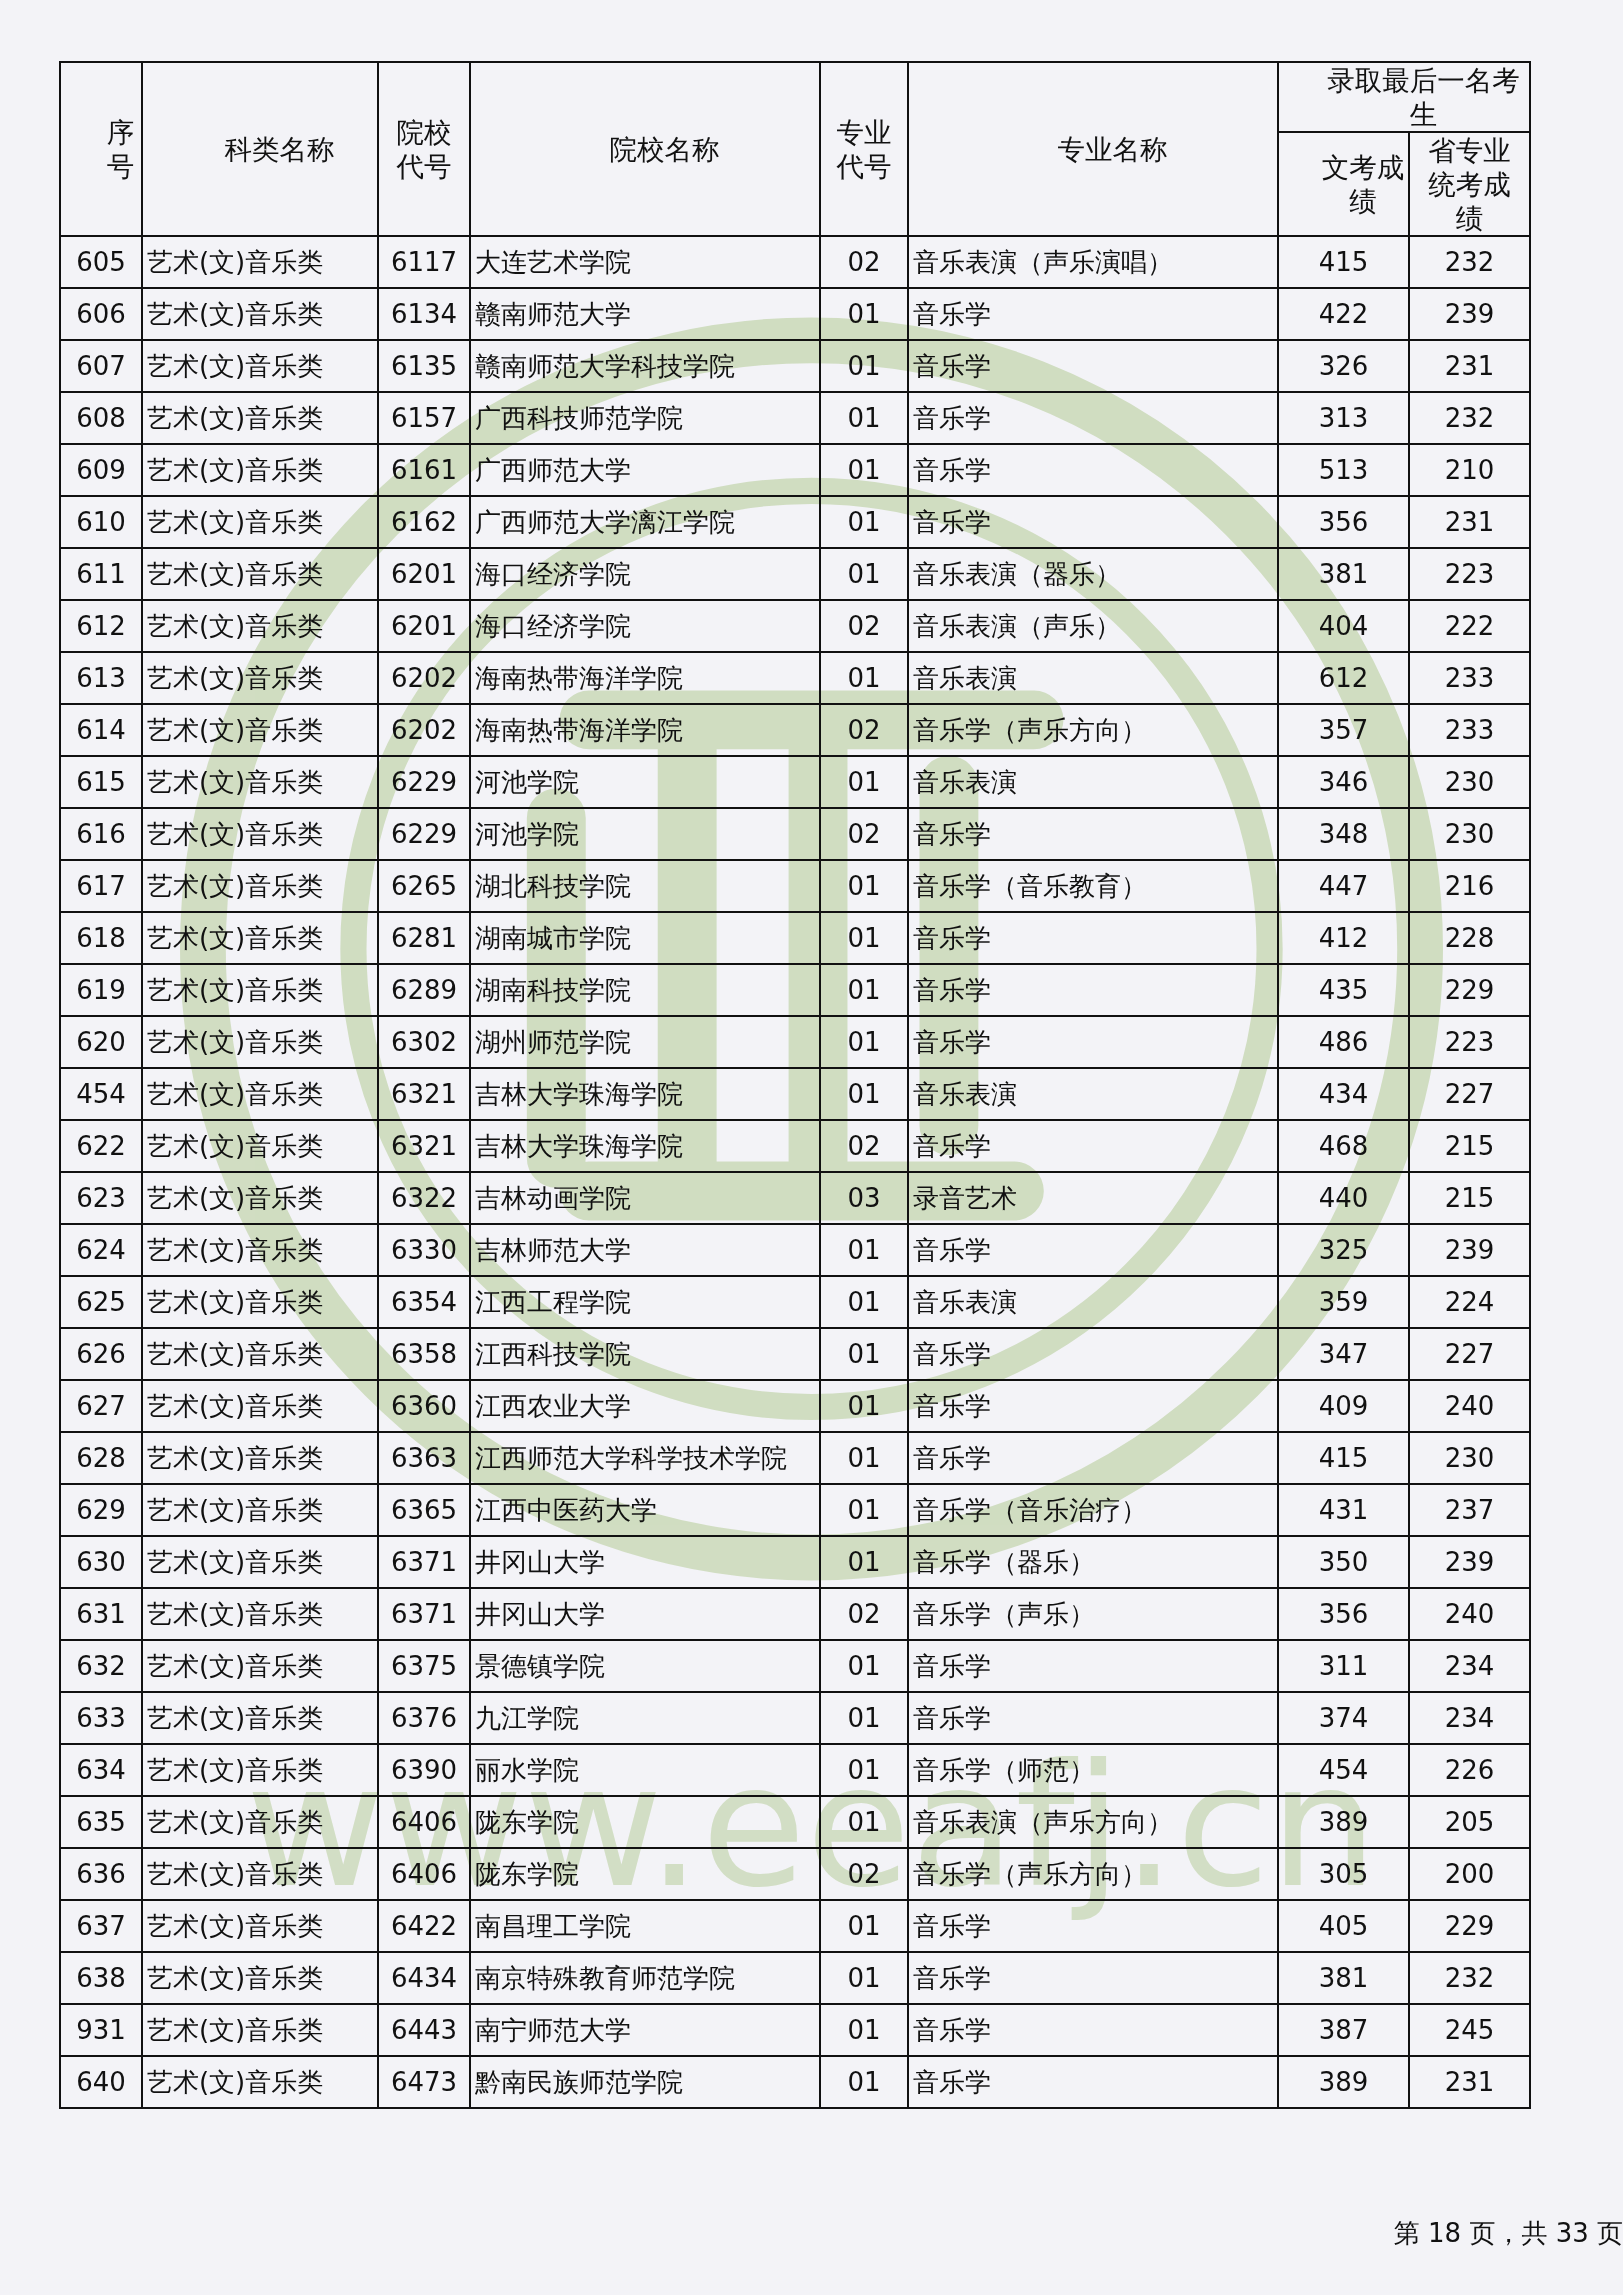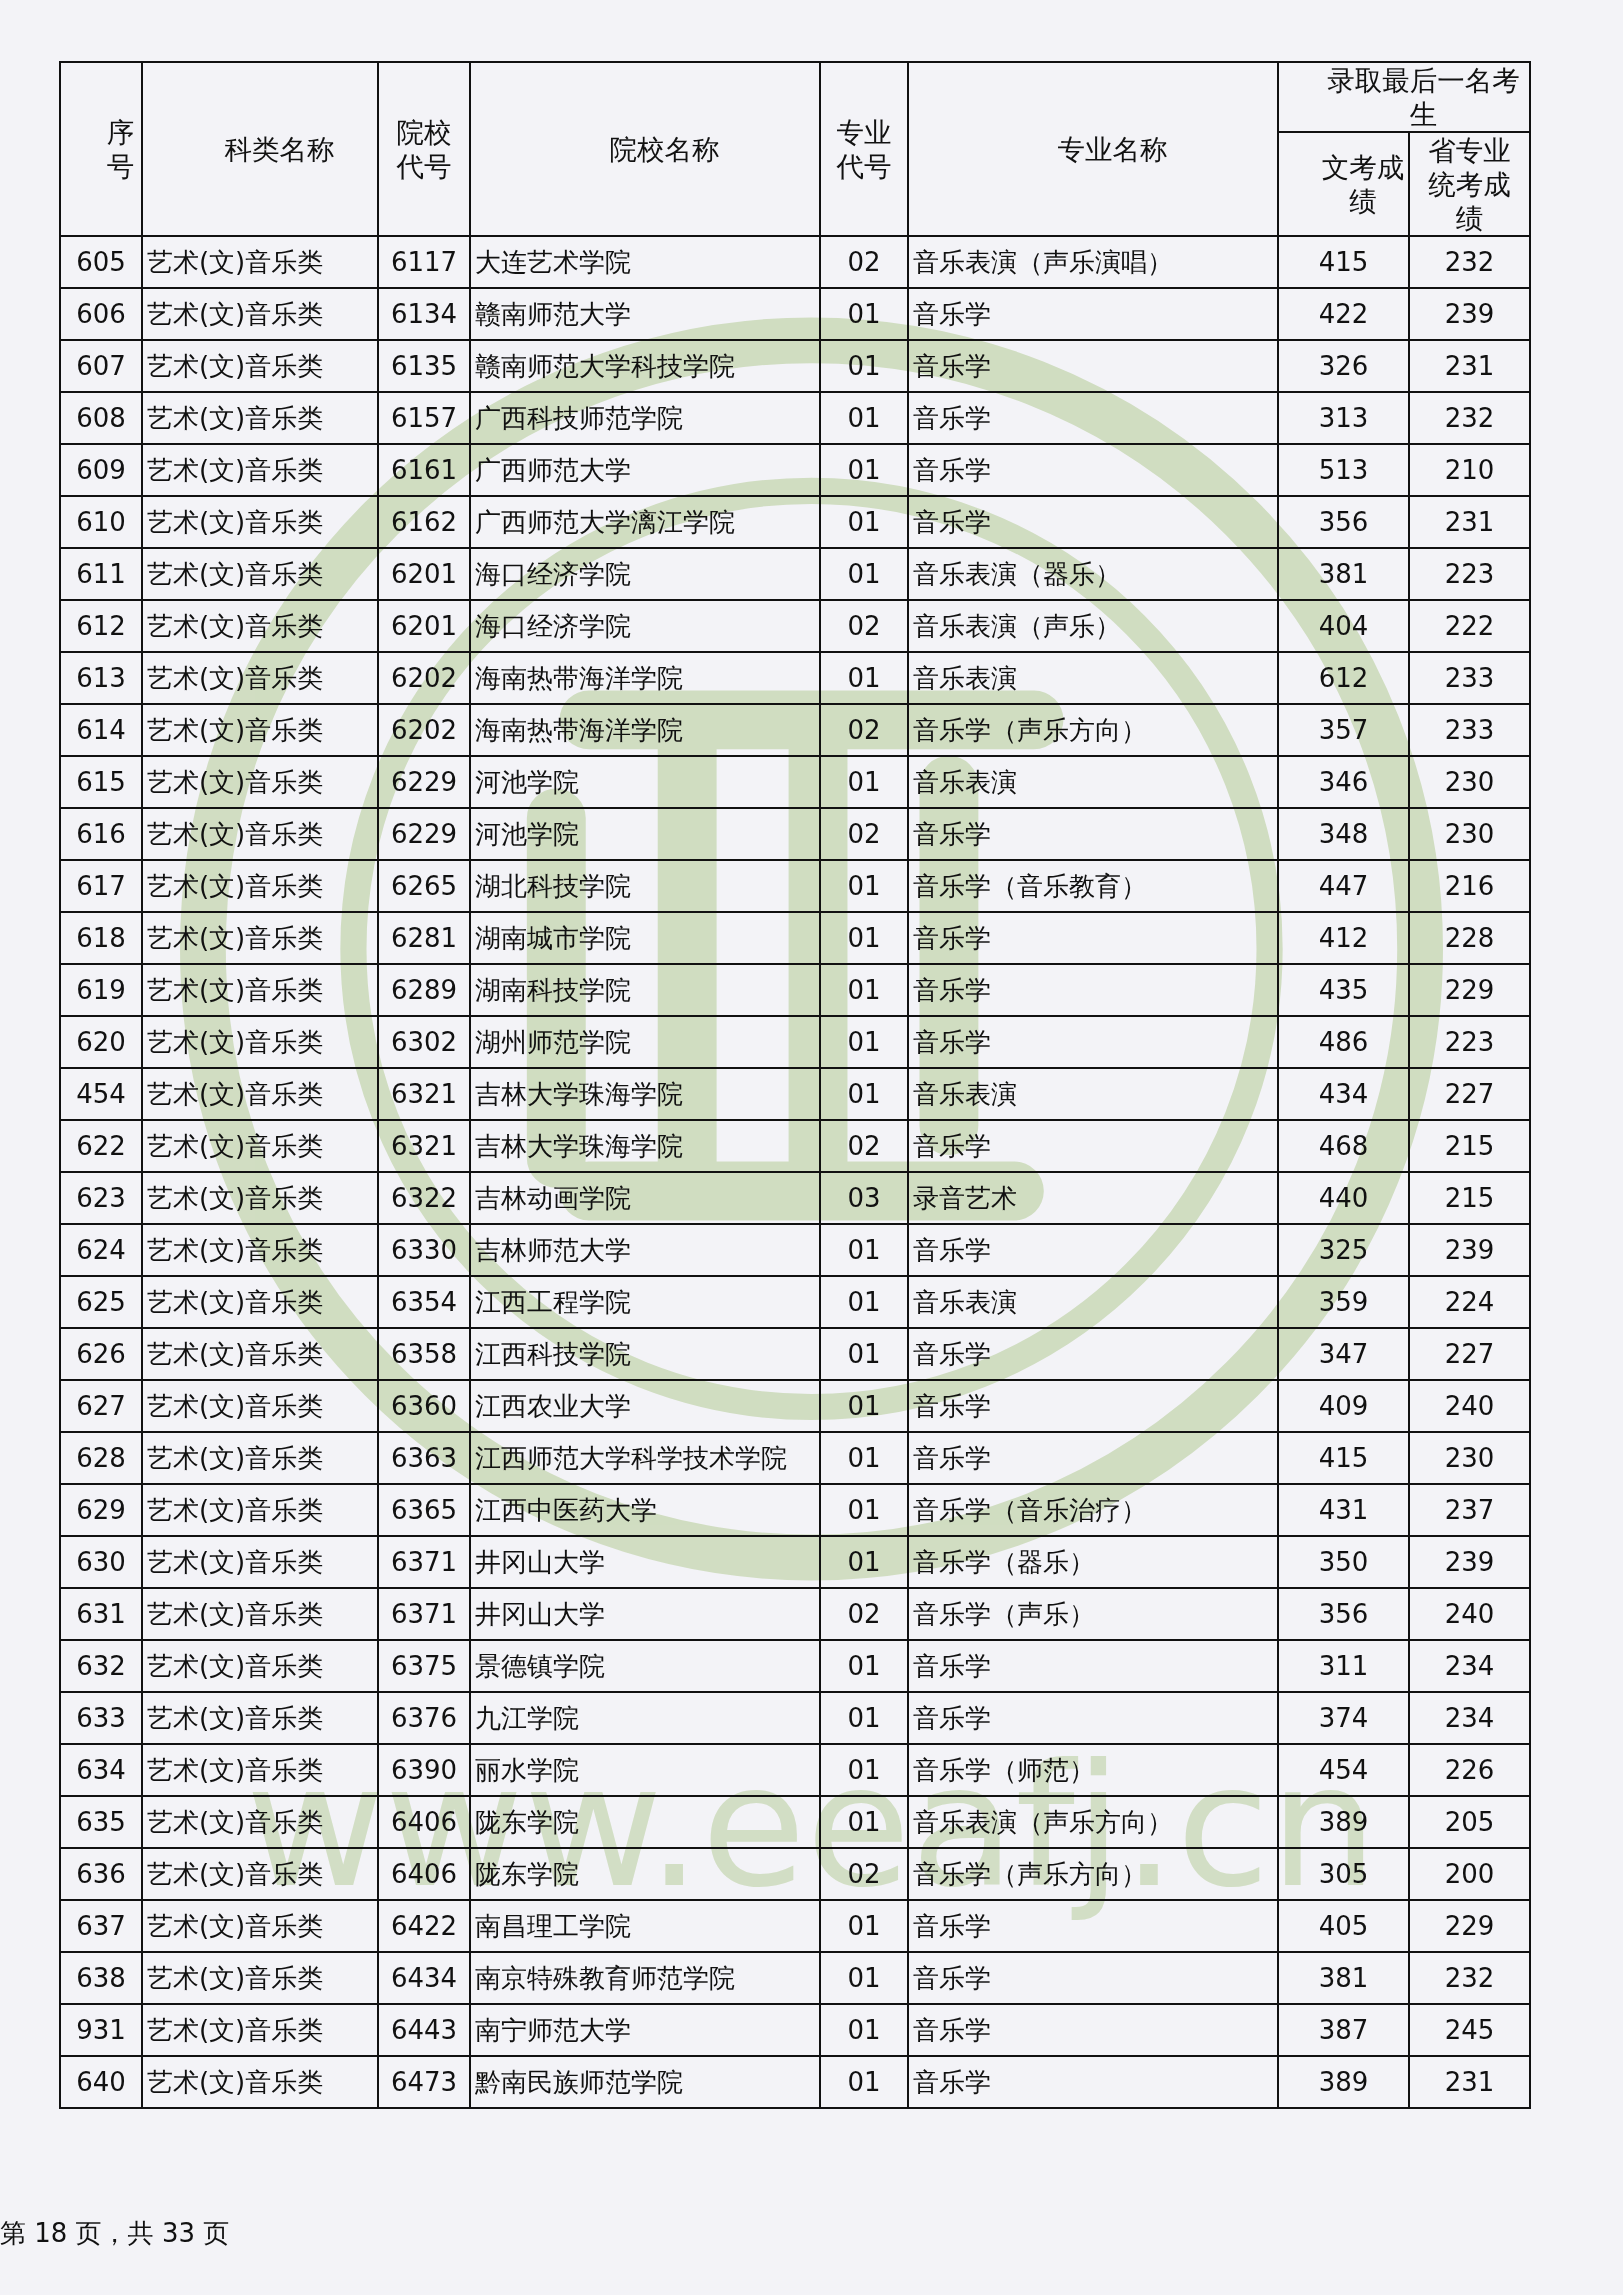--- a/index.html
+++ b/index.html
@@ -8,21 +8,21 @@
     font-family:"DejaVu Sans", "Liberation Sans", sans-serif; color:#111;
   }
   .watermark { position:absolute; left:0; top:0; width:1623px; height:2295px; pointer-events:none; z-index:0; }
   .sheet { position:absolute; left:59px; top:61px; z-index:1; }
   table { border-collapse:collapse; table-layout:fixed; }
   td, th { border:2.6px solid #111; padding:0; font-weight:normal; }
   th { font-size:27.5px; line-height:34px; text-align:center; vertical-align:middle;padding-left:39px; }
   td { height:50px; font-size:26px; vertical-align:middle; white-space:nowrap; overflow:hidden; }
   .c { text-align:center; }
   .l { text-align:left; padding-left:3.9px; }
-  .footer { position:absolute; top:2216px; left:0; width:1623px; text-align:left; font-size:26px; z-index:1; }
+  .footer { position:absolute; top:2216px; left:0; width:1623px; text-align:right; font-size:26px; z-index:1; }
 </style>
 </head>
 <body>
 
 <svg class="watermark" viewBox="0 0 2480 3507">
   <g fill="none" stroke="#c5d6b0" opacity="0.75">
     <circle cx="1240" cy="1450" r="930" stroke-width="70"></circle>
     <circle cx="1240" cy="1450" r="700" stroke-width="40"></circle>
     <path d="M900 1100 h680 M850 1250 v520 M1050 1120 v700 M1250 1120 v700 M1450 1200 v520 M900 1820 h650" stroke-width="90" stroke-linecap="round"></path>
   </g>

